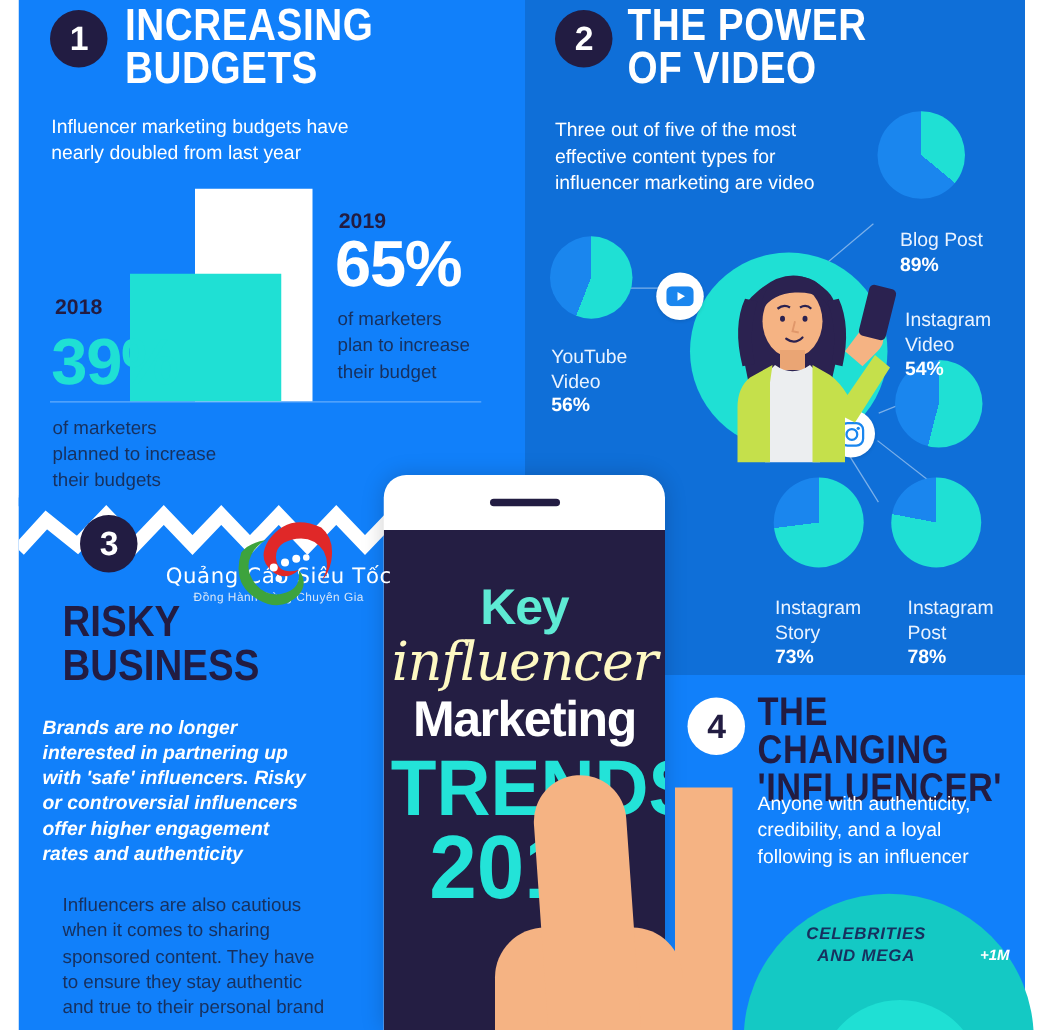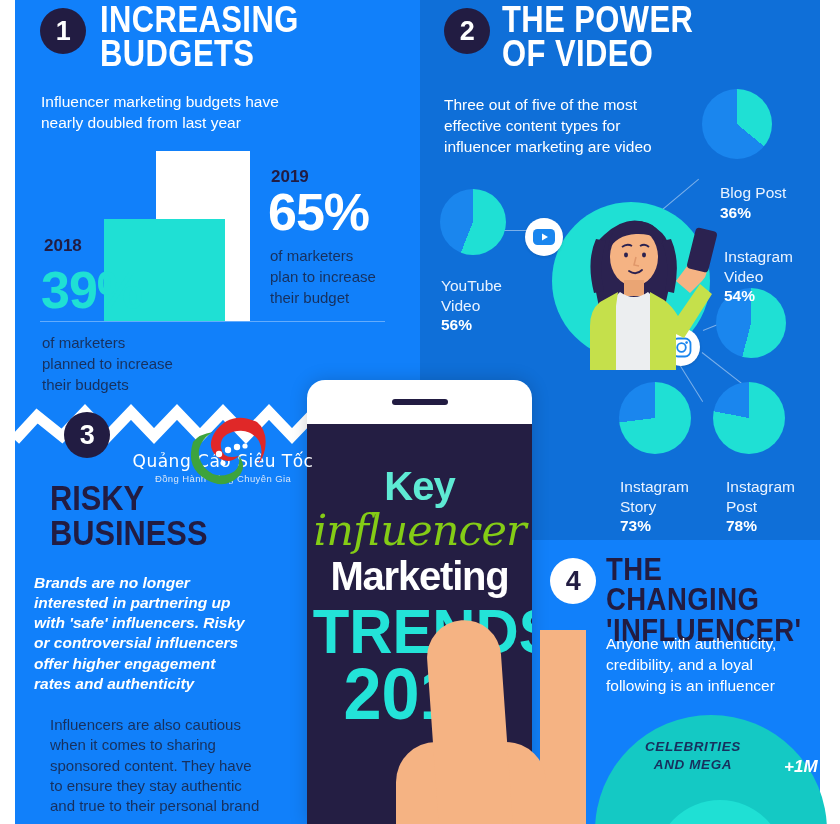--- a/index.html
+++ b/index.html
@@ -191,21 +191,21 @@
     padding-top: 42px;
   }
   #phone-key {
     font-size: 40px; font-weight: bold; color: #5eead4;
     letter-spacing: -1px; line-height: 1;
   }
   #phone-influencer {
     font-family: "DejaVu Serif", serif;
     font-style: italic;
     font-size: 43px;
-    color: #84cc16;
+    color: #fef9c3;
     line-height: 1.05;
     margin-top: 2px;
     letter-spacing: -1px;
   }
   #phone-marketing {
     font-size: 40px; font-weight: bold; color: #ffffff;
     line-height: 1.05; letter-spacing: -1.2px;
     margin-top: 2px;
   }
   #phone-trends {
@@ -334,21 +334,21 @@
     line-height: 1.3;
     letter-spacing: 0.6px;
     color: #17305e;
     white-space: pre-line;
     text-align: center;
     z-index: 3;
   }
   #p4-1m {
     position: absolute;
     left: 784px; top: 757px;
-    font-size: 17px;
+    font-size: 12px;
     font-style: italic;
     font-weight: bold;
     color: #ffffff;
     z-index: 3;
   }
 </style>
 </head>
 <body>
 
 <div id="canvas">
@@ -398,21 +398,21 @@
     <path d="M70 52 q5 -4 10 -1" stroke="#2b2250" stroke-width="1.8" fill="none"></path>
     <path d="M88 51 q5 -3 9 1" stroke="#2b2250" stroke-width="1.8" fill="none"></path>
     <path d="M84 62 l-2 8 l5 1" stroke="#e0976a" stroke-width="1.5" fill="none"></path>
     <path d="M77 76 q7 5 13 -1" stroke="#2b2250" stroke-width="1.8" fill="none" stroke-linecap="round"></path>
   </svg>
 
   <div class="pie" style="left:702px; top:89px; width:70px; height:70px;
        background: conic-gradient(from 0deg, #1fe0d4 0 36%, #1a86ee 36% 100%);"></div>
   <div class="pie-label" style="left:720px; top:164px;">
     <span>Blog Post</span>
-    <b>36%</b>
+    <b>89%</b>
   </div>
 
   <div class="pie" style="left:440px; top:189px; width:66px; height:66px;
        background: conic-gradient(from 0deg, #1fe0d4 0 56%, #1a86ee 56% 100%);"></div>
   <div class="social-badge" style="left:525px; top:218px;">
     <svg width="22" height="16" viewBox="0 0 22 16">
       <rect x="0" y="0" width="22" height="16" rx="4.5" fill="#1a86ee"></rect>
       <path d="M9 4.5 L15 8 L9 11.5 Z" fill="#ffffff"></path>
     </svg>
   </div>

